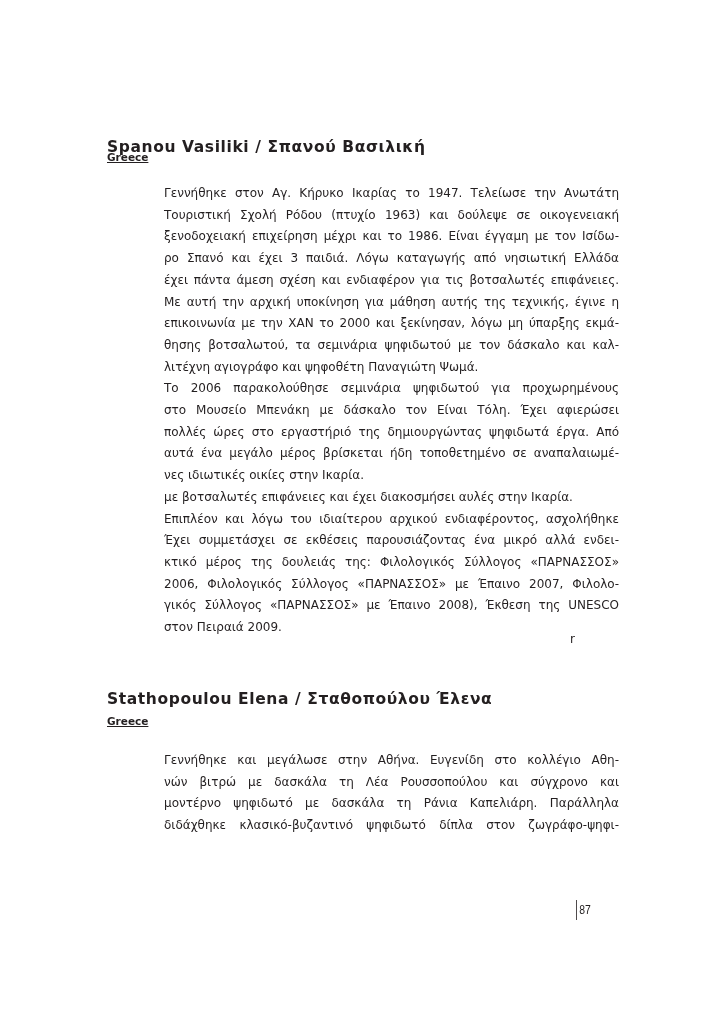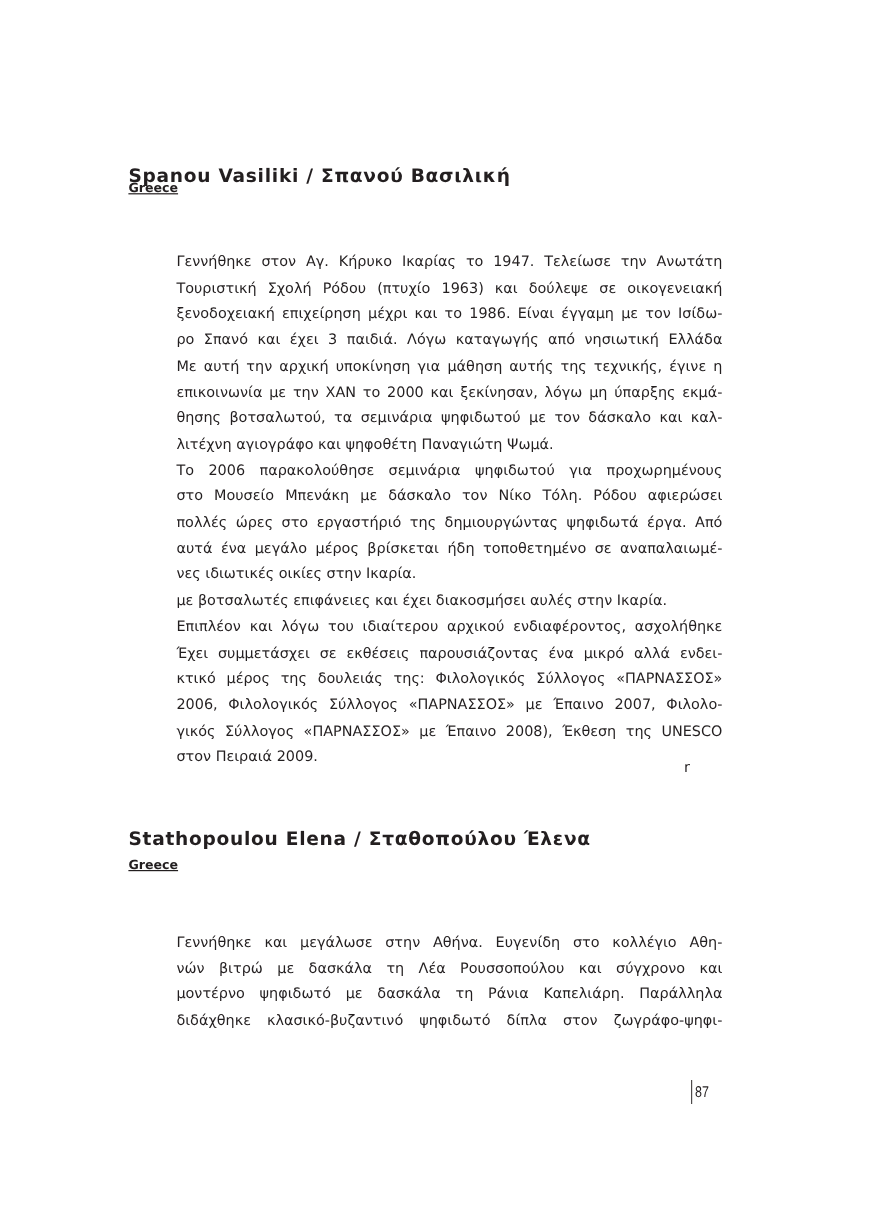--- a/index.html
+++ b/index.html
@@ -8,23 +8,23 @@
       position: absolute; left: 107px;
       font-family: "DejaVu Sans", sans-serif; font-weight: bold;
       font-size: 15.5px; letter-spacing: 0.6px; color: #231f20;
     }
     .country {
       position: absolute; left: 107px;
       font-family: "DejaVu Sans", sans-serif; font-weight: bold;
       font-size: 10.5px; color: #231f20; text-decoration: underline;
     }
     .body-text {
-      position: absolute; left: 147px; width: 455px;
+      position: absolute; left: 164px; width: 455px;
       font-family: "DejaVu Sans", sans-serif; font-size: 12px;
-      line-height: 21.7px; color: #231f20; margin-top: 25px;
+      line-height: 21.7px; color: #231f20;
     }
     .body-text .line { display: block; white-space: nowrap; text-align-last: justify; text-align: justify; }
     .body-text .line.last { text-align-last: left; }
     .mark {
       position: absolute; left: 570px; top: 632px;
       font-family: "DejaVu Sans", sans-serif; font-size: 12px; color: #231f20;
     }
     .page-number {
       position: absolute; left: 576px; top: 900px; height: 20px;
       border-left: 1px solid #231f20; padding-left: 3px;
@@ -36,26 +36,27 @@
 <body>
 
 <div class="name" style="top:138px;text-align:right;">Spanou Vasiliki / Σπανού Βασιλική</div>
 <div class="country" style="top:151px;">Greece</div>
 
 <div class="body-text" style="top:183px;">
   <span class="line">Γεννήθηκε στον Αγ. Κήρυκο Ικαρίας το 1947. Τελείωσε την Ανωτάτη</span>
   <span class="line">Τουριστική Σχολή Ρόδου (πτυχίο 1963) και δούλεψε σε οικογενειακή</span>
   <span class="line">ξενοδοχειακή επιχείρηση μέχρι και το 1986. Είναι έγγαμη με τον Ισίδω-</span>
   <span class="line">ρο Σπανό και έχει 3 παιδιά. Λόγω καταγωγής από νησιωτική Ελλάδα</span>
+  <span class="line">έχει πάντα άμεση σχέση και ενδιαφέρον για τις βοτσαλωτές επιφάνειες.</span>
   <span class="line">Με αυτή την αρχική υποκίνηση για μάθηση αυτής της τεχνικής, έγινε η</span>
   <span class="line">επικοινωνία με την ΧΑΝ το 2000 και ξεκίνησαν, λόγω μη ύπαρξης εκμά-</span>
   <span class="line">θησης βοτσαλωτού, τα σεμινάρια ψηφιδωτού με τον δάσκαλο και καλ-</span>
   <span class="line last">λιτέχνη αγιογράφο και ψηφοθέτη Παναγιώτη Ψωμά.</span>
   <span class="line">Το 2006 παρακολούθησε σεμινάρια ψηφιδωτού για προχωρημένους</span>
-  <span class="line">στο Μουσείο Μπενάκη με δάσκαλο τον Νίκο Τόλη. Ρόδου αφιερώσει</span>
+  <span class="line">στο Μουσείο Μπενάκη με δάσκαλο τον Είναι Τόλη. Έχει αφιερώσει</span>
   <span class="line">πολλές ώρες στο εργαστήριό της δημιουργώντας ψηφιδωτά έργα. Από</span>
   <span class="line">αυτά ένα μεγάλο μέρος βρίσκεται ήδη τοποθετημένο σε αναπαλαιωμέ-</span>
   <span class="line last">νες ιδιωτικές οικίες στην Ικαρία.</span>
   <span class="line last">με βοτσαλωτές επιφάνειες και έχει διακοσμήσει αυλές στην Ικαρία.</span>
   <span class="line">Επιπλέον και λόγω του ιδιαίτερου αρχικού ενδιαφέροντος, ασχολήθηκε</span>
   <span class="line">Έχει συμμετάσχει σε εκθέσεις παρουσιάζοντας ένα μικρό αλλά ενδει-</span>
   <span class="line">κτικό μέρος της δουλειάς της: Φιλολογικός Σύλλογος «ΠΑΡΝΑΣΣΟΣ»</span>
   <span class="line">2006, Φιλολογικός Σύλλογος «ΠΑΡΝΑΣΣΟΣ» με Έπαινο 2007, Φιλολο-</span>
   <span class="line">γικός Σύλλογος «ΠΑΡΝΑΣΣΟΣ» με Έπαινο 2008), Έκθεση της UNESCO</span>
   <span class="line last">στον Πειραιά 2009.</span>

